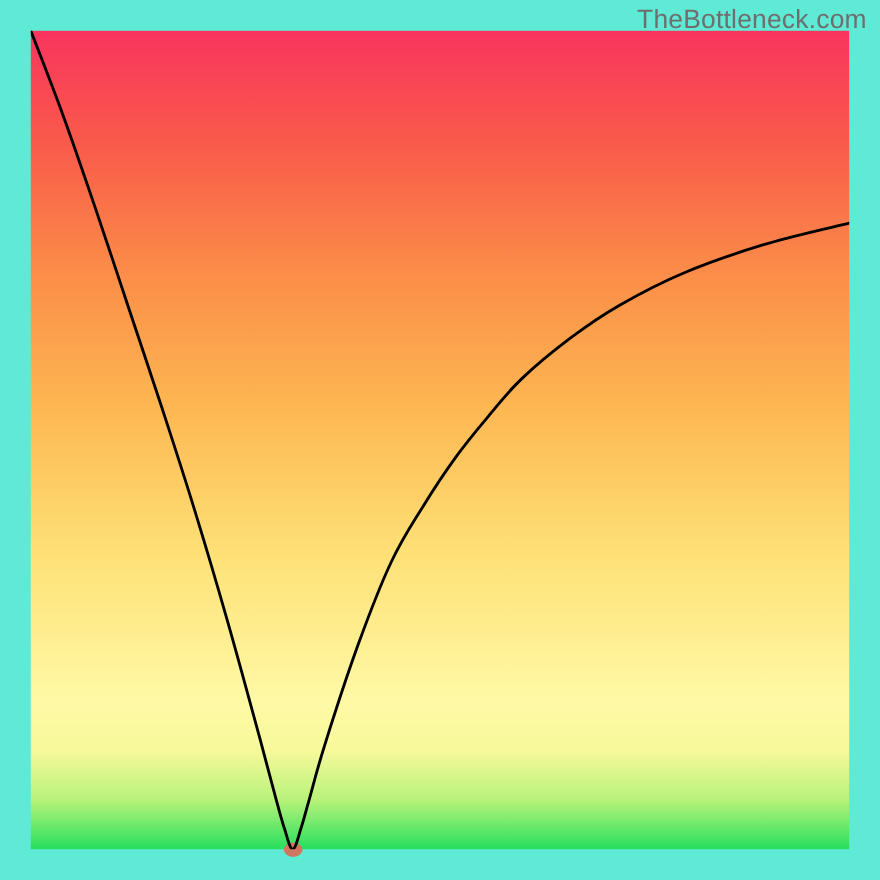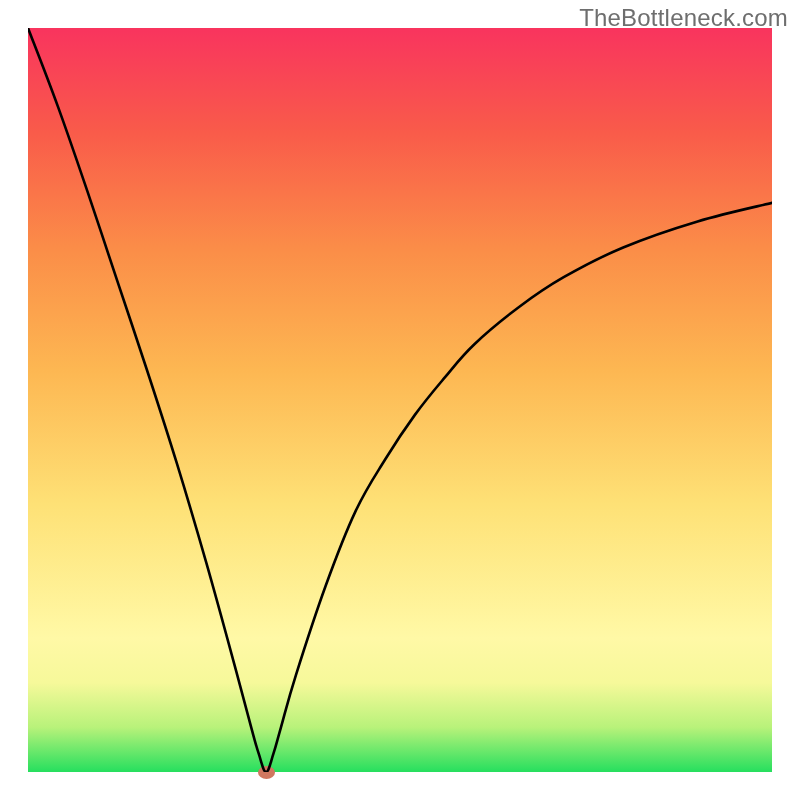--- a/index.html
+++ b/index.html
@@ -8,21 +8,21 @@
     width: 800px;
     height: 800px;
     background: #000;
     overflow: hidden;
     font-family: Arial, Helvetica, sans-serif;
   }
   .outer {
     position: relative;
     width: 800px;
     height: 800px;
-    background: #ffffff;
+    background: #5eead4;
   }
   .watermark {
     position: absolute;
     top: 4px;
     right: 12px;
     color: #6e6e6e;
     font-size: 24px;
     font-weight: 500;
     letter-spacing: 0.2px;
     z-index: 5;

